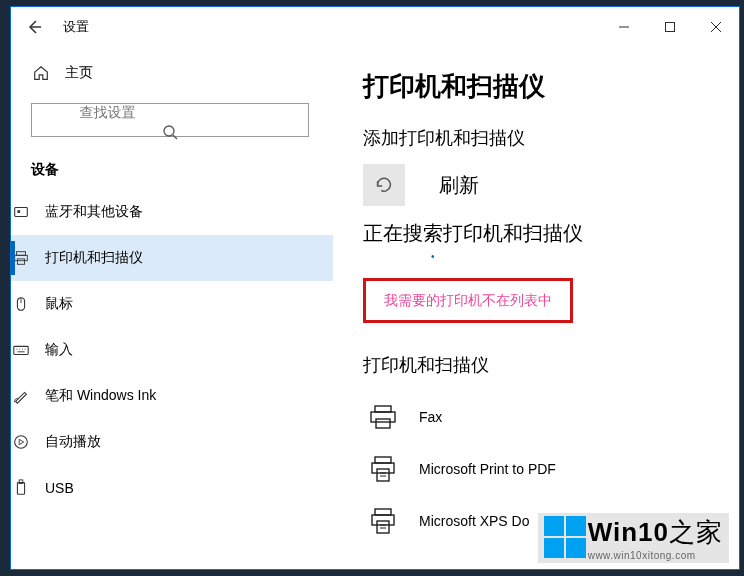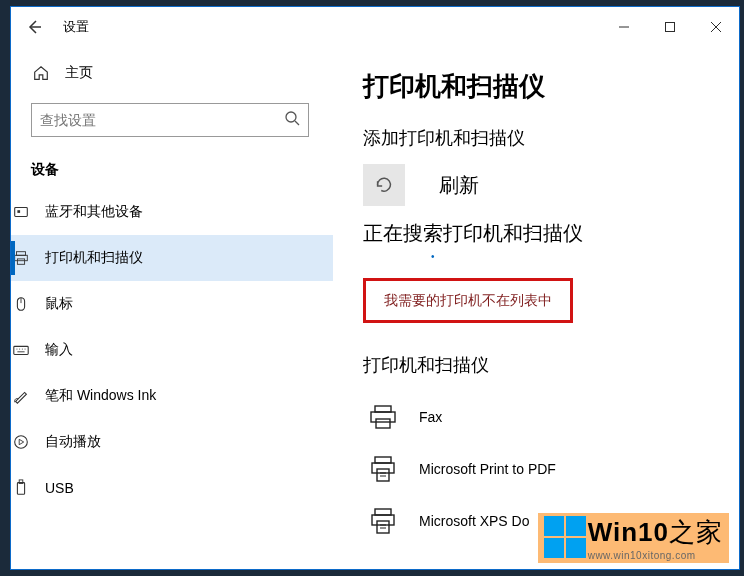--- a/index.html
+++ b/index.html
@@ -22,21 +22,21 @@
   .wc-btn svg { display: block; }
 
   .content { display: flex; height: calc(100% - 40px); }
 
   
   .sidebar { width: 322px; padding: 6px 0 0 0; }
   .home-row { display: flex; align-items: center; height: 40px; padding-left: 20px; gap: 14px; font-size: 14px; }
   .search-wrap { padding: 10px 20px 10px 20px; }
   .search {
     width: 278px; height: 34px; display: flex; align-items: center;
-    border: 1px solid #999; padding: 0 8px; gap: 4px; background: #fff;
+    border: 1px solid #999; padding: 0 8px; gap: 4px; background: #fff; flex-direction: column;
   }
   .search input { flex: 1; border: none; outline: none; font-size: 14px; color: #666; background: transparent; }
   .search .mag { color: #444; }
   .group-title { padding: 14px 20px 10px 20px; font-size: 14px; font-weight: 600; }
 
   .nav-item {
     display: flex; align-items: center; height: 46px; gap: 14px;
     font-size: 14px; color: #000; position: relative;
   }
   .nav-item.selected { background: #dbeaf9; }
@@ -53,35 +53,35 @@
   .refresh-btn {
     width: 42px; height: 42px; background: #e6e6e6; display: flex; align-items: center; justify-content: center; color: #444;
   }
   .refresh-label { font-size: 20px; margin-left: 16px; }
   .status-text { font-size: 20px; margin-bottom: 4px; }
   .dot-row { padding-left: 68px; color: #0067c0; font-size: 10px; margin-bottom: 16px; }
   .not-listed-box {
     border: 3px solid #d11313; display: inline-block; padding: 10px 18px;
     margin-bottom: 30px;
   }
-  .not-listed-link { color: #7f1d1d; font-size: 14px; }
+  .not-listed-link { color: #ec4899; font-size: 14px; }
 
   .printer-list .printer-row {
     display: flex; align-items: center; gap: 16px; height: 52px;
   }
   .printer-icon {
     width: 40px; height: 40px; display: flex; align-items: center; justify-content: center;
     color: #222;
   }
   .printer-name { font-size: 14px; }
 
   
   .watermark {
     position: absolute; right: 10px; bottom: 6px; display: flex; align-items: center; 
-    background: #fdba74; padding: 2px 6px;
+    background: #e5e5e5; padding: 2px 6px;
   }
   .wm-logo { display: flex; }
   .wm-text .big { font-size: 26px; letter-spacing: 1px; }
   .wm-text .big b { font-weight: 700; }
   .wm-text .sub { font-size: 10px; color: #666666; letter-spacing: 0.5px; }
 
   .win-squares { width: 44px; height: 44px; position: relative; }
   .win-squares span { position: absolute; background: #00a1f1; }
   .ws1 { left: 0; top: 0; width: 20px; height: 20px; }
   .ws2 { left: 22px; top: 0; width: 20px; height: 20px; }

